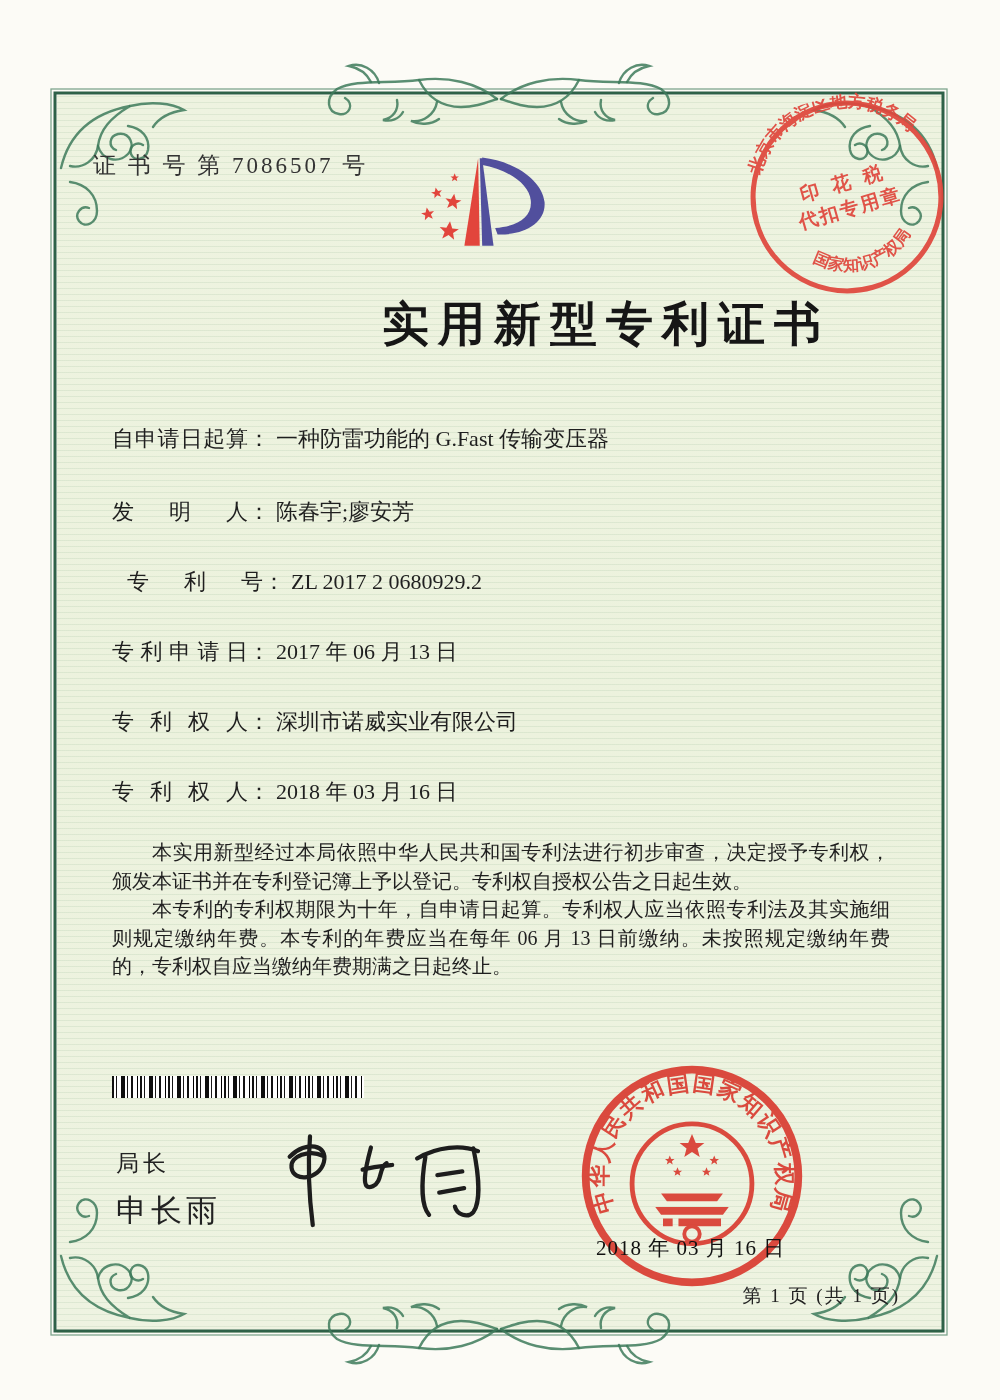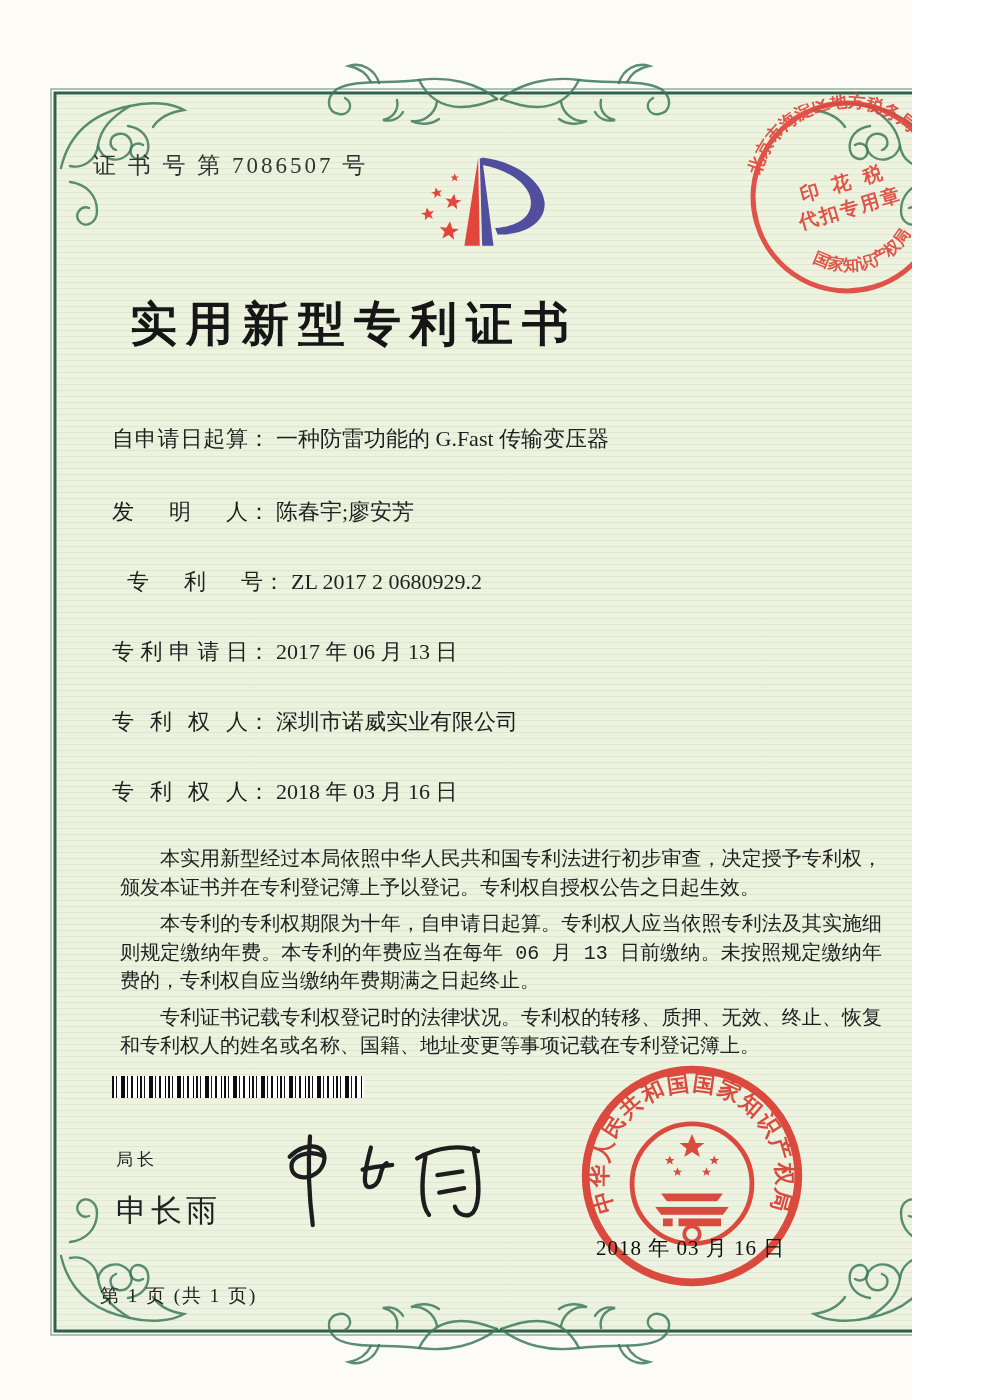--- a/index.html
+++ b/index.html
@@ -1,17 +1,17 @@
 <!DOCTYPE html>
 <html><head>
 <meta charset="utf-8">
 <style>
   html,body{margin:0;padding:0;}
   .page{
-    position:relative; width:912px; height:1400px;
+    position:relative; width:1000px; height:1400px;
     background:#fcfbf6; overflow:hidden;
     font-family:"Liberation Serif","DejaVu Serif",serif;
     color:#1f1f1f;
   }
   
   .cert-bg{
     position:absolute; left:57px; top:95px; width:885px; height:1238px;
     background:
       repeating-linear-gradient(0deg, rgba(120,165,125,.14) 0 1px, rgba(0,0,0,0) 1px 6px),
       linear-gradient(180deg,#eef3e0 0%, #ecf2dd 50%, #eef3e1 100%);
@@ -24,62 +24,62 @@
     position:absolute; left:93px; top:150px;
     font-size:23px; letter-spacing:3px; color:#333;
   }
   .logo{position:absolute; left:402px; top:150px; width:162px; height:122px;}
   .tax-stamp{
     position:absolute; left:746px; top:96px; width:202px; height:202px;
     transform:rotate(-16deg); opacity:.93;
   }
   .title{
     position:absolute; left:130px; top:293px; width:700px;
-    text-align:left; font-size:47px; font-weight:700;
+    text-align:right; font-size:47px; font-weight:700;
     letter-spacing:9px; color:#161616;
   }
   .fields{position:absolute; left:112px; top:0; width:790px;}
   .field-row{position:absolute; left:0; width:790px; font-size:22px; white-space:nowrap;}
   .field-row .lbl{
     display:inline-block; width:136px; text-align:justify; text-align-last:justify;
     vertical-align:bottom;
   }
   .field-row .colon{display:inline-block; margin-right:6px;}
   .row1{top:424px;} .row2{top:497px;} .row3{top:567px;margin-left:15px;}
   .row4{top:637px;} .row5{top:707px;} .row6{top:777px;}
 
   .body-text{
     position:absolute; left:112px; top:838px; width:778px;
     font-size:20px; line-height:28.5px; text-align:justify;
   }
-  .body-text p{margin:8px; text-indent:2em;font-family:Liberation Mono, monospace;}
+  .body-text p{margin:0; text-indent:2em;}
 
   .barcode{
     position:absolute; left:112px; top:1076px; width:252px; height:22px;
     background:repeating-linear-gradient(90deg,
       #111 0 2px, #fff 2px 4px, #161616 4px 5px, #fff 5px 9px,
       #0d0d0d 9px 13px, #fff 13px 15px, #1a1a1a 15px 16px, #fff 16px 19px,
       #111 19px 21px, #fff 21px 25px, #000 25px 26px, #fff 26px 28px);
   }
   .director-title{
-    position:absolute; left:116px; top:1148px; font-size:17px;
+    position:absolute; left:116px; top:1148px; font-size:23px;
     font-family:"Liberation Sans","DejaVu Sans",sans-serif; color:#222; letter-spacing:4px;text-align:right;
   }
   .director-name{
     position:absolute; left:116px; top:1190px; font-size:31px;
     font-family:"Liberation Sans","DejaVu Sans",sans-serif; color:#222; letter-spacing:4px;
   }
   .signature{position:absolute; left:262px; top:1118px; width:240px; height:118px;}
   .seal{position:absolute; left:576px; top:1060px; width:232px; height:232px; opacity:.9;}
   .issue-date{
     position:absolute; left:596px; top:1234px; font-size:21px; letter-spacing:1px;
     color:#111; z-index:3;
   }
   .footer{
-    position:absolute; left:100px; top:1283px; width:800px; text-align:left;
+    position:absolute; left:100px; top:1283px; width:800px; text-align:right;
     font-size:19px; letter-spacing:2px; color:#222;
   }
   .orn{stroke:#3d7a5a; fill:none; stroke-width:2.4; stroke-linecap:round; opacity:.85;}
 </style>
 </head>
 <body>
 
 <div class="page">
 
   <div class="cert-bg"></div>
@@ -179,21 +179,20 @@
         <span class="lbl">专利权人</span><span class="colon">：</span><span class="val">深圳市诺威实业有限公司</span>
       </div>
       <div class="field-row row6">
         <span class="lbl">专利权人</span><span class="colon">：</span><span class="val">2018 年 03 月 16 日</span>
       </div>
     </div>
 
     <div class="body-text">
       <p>本实用新型经过本局依照中华人民共和国专利法进行初步审查，决定授予专利权，颁发本证书并在专利登记簿上予以登记。专利权自授权公告之日起生效。</p>
       <p>本专利的专利权期限为十年，自申请日起算。专利权人应当依照专利法及其实施细则规定缴纳年费。本专利的年费应当在每年 06 月 13 日前缴纳。未按照规定缴纳年费的，专利权自应当缴纳年费期满之日起终止。</p>
-      <p>专利证书记载专利权登记时的法律状况。专利权的转移、质押、无效、终止、恢复和专利权人的姓名或名称、国籍、地址变更等事项记载在专利登记簿上。</p>
     </div>
 
     <div class="barcode"></div>
 
     <div class="director-title">局长</div>
     <div class="director-name">申长雨</div>
 
     <svg class="signature" viewBox="0 0 260 120">
       <g fill="none" stroke="#1d1d1d" stroke-width="4.6" stroke-linecap="round" stroke-linejoin="round">
         <path d="M52,16 C50,42 50,74 55,112"></path>

